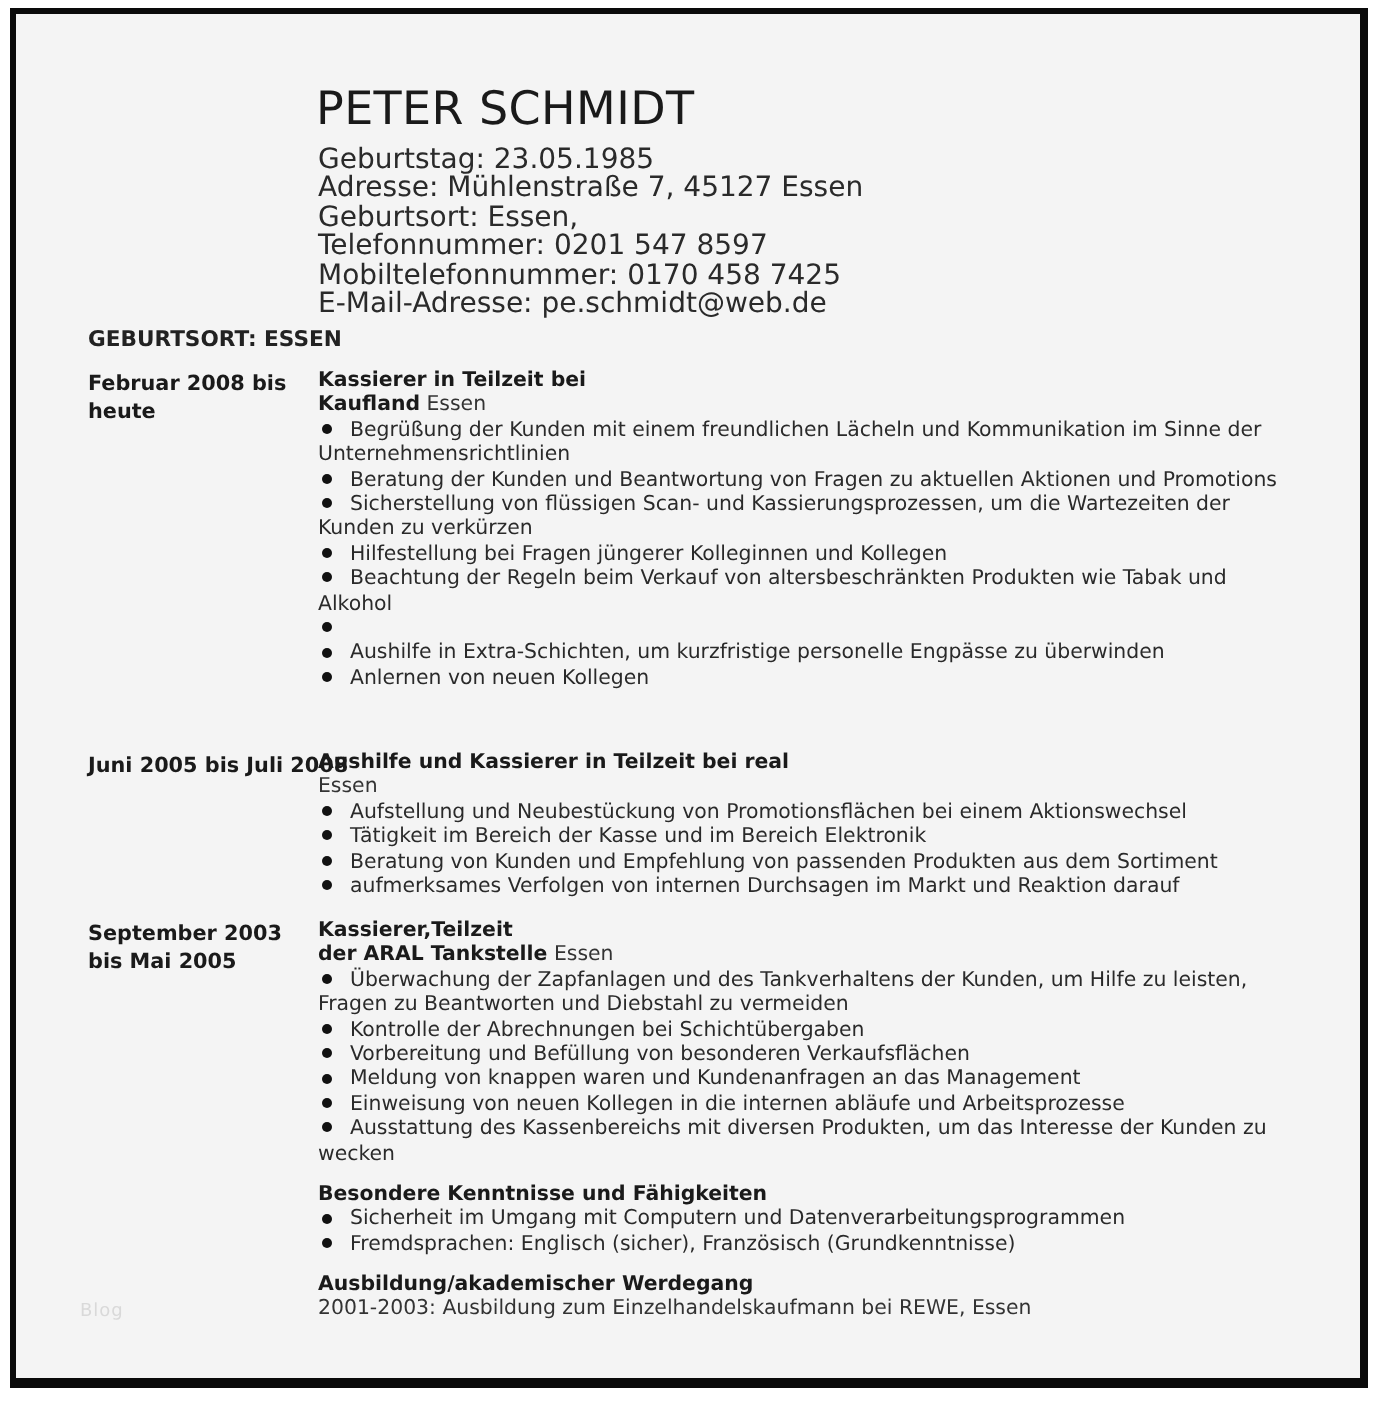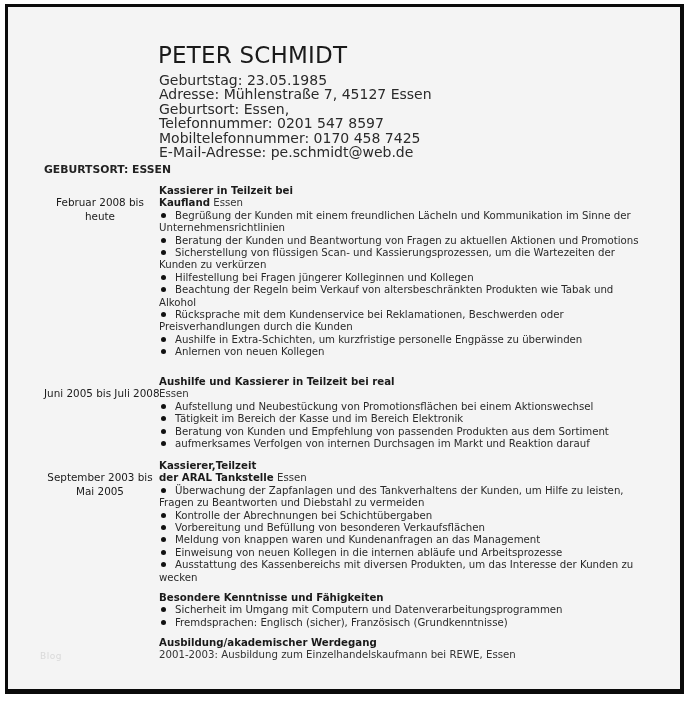--- a/index.html
+++ b/index.html
@@ -30,22 +30,22 @@
       font-size: 14px; line-height: 14.4px; color: #2a2a2a;
     }
     .contact div { white-space: nowrap; }
     .section-head {
       position: absolute; left: 44px; top: 163px;
       font-size: 10.8px; font-weight: bold; color: #222;
       white-space: nowrap;
     }
     .entry { position: absolute; left: 44px; width: 620px; }
     .date {
-      position: absolute; left: 0; top: 10px; width: 112px;
-      font-size: 10.4px; font-weight: normal; line-height: 14px; color: #1a1a1a; text-align: center;
+      position: absolute; left: 0; top: 0; width: 112px;
+      font-size: 10.4px; font-weight: bold; line-height: 14px; color: #1a1a1a;
     }
     .date.nowrap { white-space: nowrap; width: auto; }
     .body {
       position: absolute; left: 115px; top: 0; width: 490px;
       font-size: 10.2px; line-height: 12.4px; color: #2a2a2a;
     }
     .title { font-weight: bold; color: #1a1a1a; }
     .plain { font-weight: normal; color: #333; }
     ul { list-style: none; margin: 0; padding: 0; }
     li { position: relative; }
@@ -82,21 +82,21 @@
   <div class="date">Februar 2008 bis heute</div>
   <div class="body">
     <div class="title">Kassierer in Teilzeit bei</div>
     <div><span class="title">Kaufland</span> <span class="plain">Essen</span></div>
     <ul>
       <li><span class="bullet"></span><span>Begrüßung der Kunden mit einem freundlichen Lächeln und Kommunikation im Sinne der Unternehmensrichtlinien</span></li>
       <li><span class="bullet"></span><span>Beratung der Kunden und Beantwortung von Fragen zu aktuellen Aktionen und Promotions</span></li>
       <li><span class="bullet"></span><span>Sicherstellung von flüssigen Scan- und Kassierungsprozessen, um die Wartezeiten der Kunden zu verkürzen</span></li>
       <li><span class="bullet"></span><span>Hilfestellung bei Fragen jüngerer Kolleginnen und Kollegen</span></li>
       <li><span class="bullet"></span><span>Beachtung der Regeln beim Verkauf von altersbeschränkten Produkten wie Tabak und Alkohol</span></li>
-      <li><span class="bullet"></span><span>Rücksprache mit dem Kundenservice bei Reklamationen, Beschwerden oder Preisverhandlungen durch die Kunden</span></li>
+      <li><span class="bullet"></span></li>
       <li><span class="bullet"></span><span>Aushilfe in Extra-Schichten, um kurzfristige personelle Engpässe zu überwinden</span></li>
       <li><span class="bullet"></span><span>Anlernen von neuen Kollegen</span></li>
     </ul>
   </div>
 </div>
 
 <div class="entry" style="top:376px;">
   <div class="date nowrap">Juni 2005 bis Juli 2008</div>
   <div class="body">
     <div class="title">Aushilfe und Kassierer in Teilzeit bei real</div>

